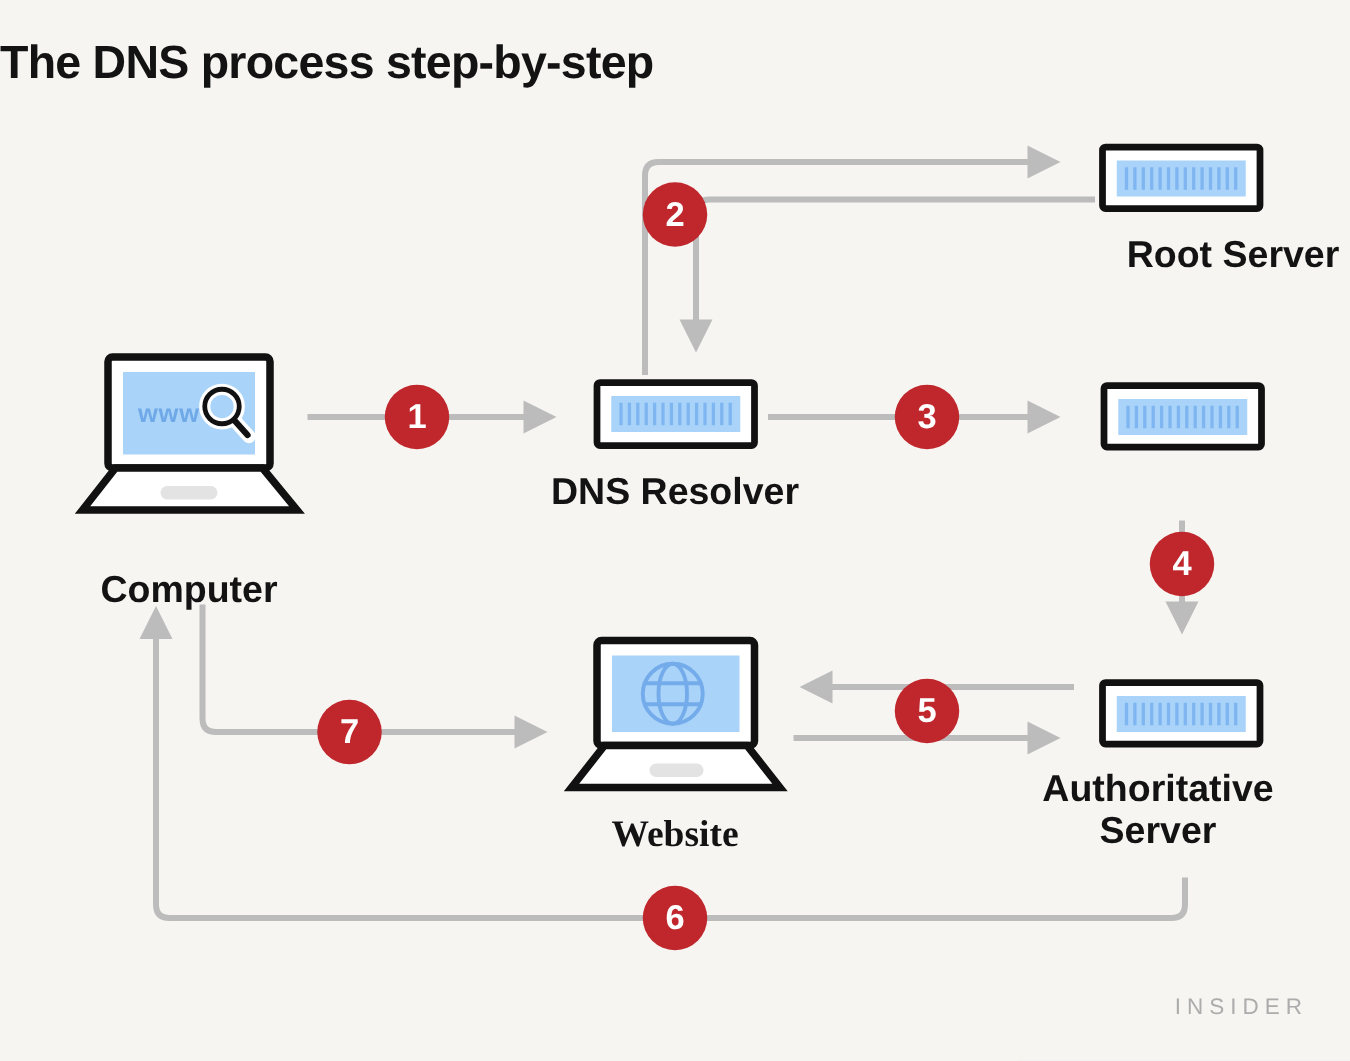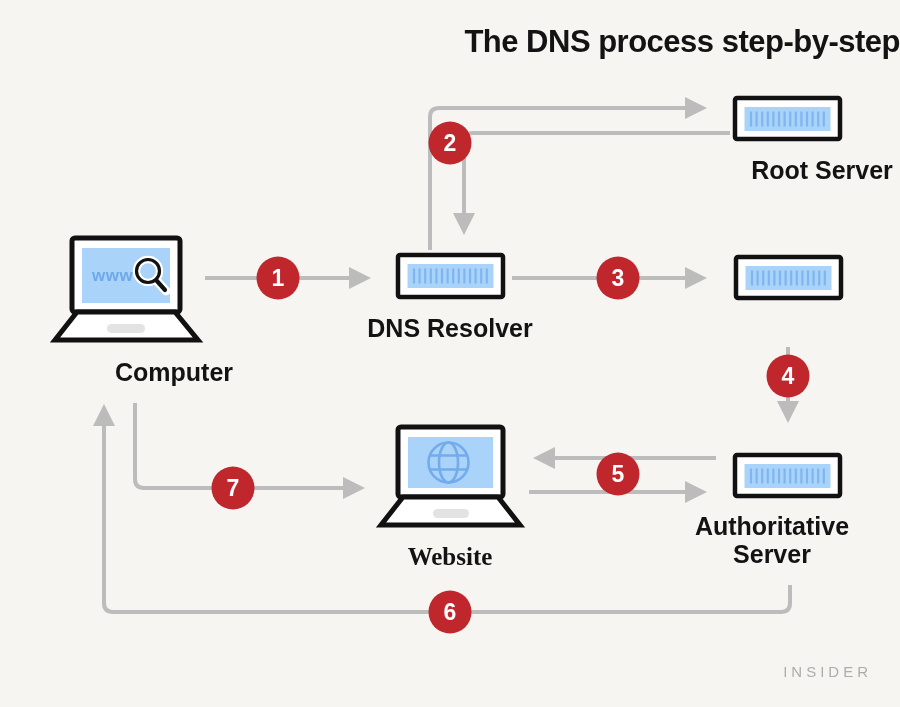--- a/index.html
+++ b/index.html
@@ -2,21 +2,21 @@
 <html><head>
 <meta charset="utf-8">
 <style>
   html,body{margin:0;padding:0;}
   body{font-family:"Liberation Sans","DejaVu Sans",sans-serif;background:#e9e9e9;}
   .canvas{
     position:relative;width:900px;height:707px;background:#F6F5F2;overflow:hidden;
   }
   .canvas svg{position:absolute;left:0;top:0;}
   .title{
-    position:absolute;left:0;top:24px;width:100%;text-align:right;
+    position:absolute;left:0;top:24px;width:100%;text-align:left;
     font-size:31px;font-weight:700;color:#131313;letter-spacing:-0.5px;
   }
   .node-label{
     position:absolute;transform:translateX(-50%);white-space:nowrap;
     font-size:25px;font-weight:700;color:#131313;line-height:28px;text-align:center;
   }
   .node-label span{display:block;}
   .badge{
     position:absolute;width:43px;height:43px;border-radius:50%;
     background:#C0272C;color:#FFFFFF;font-size:23px;font-weight:700;
@@ -195,21 +195,21 @@
         <line class="globe" x1="430" y1="455.5" x2="467" y2="455.5"></line>
         <line class="globe" x1="430" y1="469.5" x2="467" y2="469.5"></line>
       </g>
       <polygon class="lap-frame" points="403,497 498,497 520,525 381,525"></polygon>
       <rect class="lap-pad" x="433" y="509" width="36" height="9" rx="4.5"></rect>
     </g>
   </svg>
 
   <div class="title">The DNS process step-by-step</div>
 
-  <div class="node-label" style="left:126px;top:358px;margin-left:48px;">Computer</div>
+  <div class="node-label" style="left:126px;top:379px;">Computer</div>
   <div class="node-label" style="left:450px;top:314px;">DNS Resolver</div>
   <div class="node-label" style="left:788px;top:156px;margin-left:34px;">Root Server</div>
   <div class="node-label" style="left:772px;top:512px;">
     <span>Authoritative</span>
     <span>Server</span>
   </div>
   <div class="node-label" style="left:450px;top:543px;font-family:Liberation Serif, serif;">Website</div>
 
   <div class="badge" style="left:278px;top:278px;">1</div>
   <div class="badge" style="left:450px;top:143px;">2</div>

